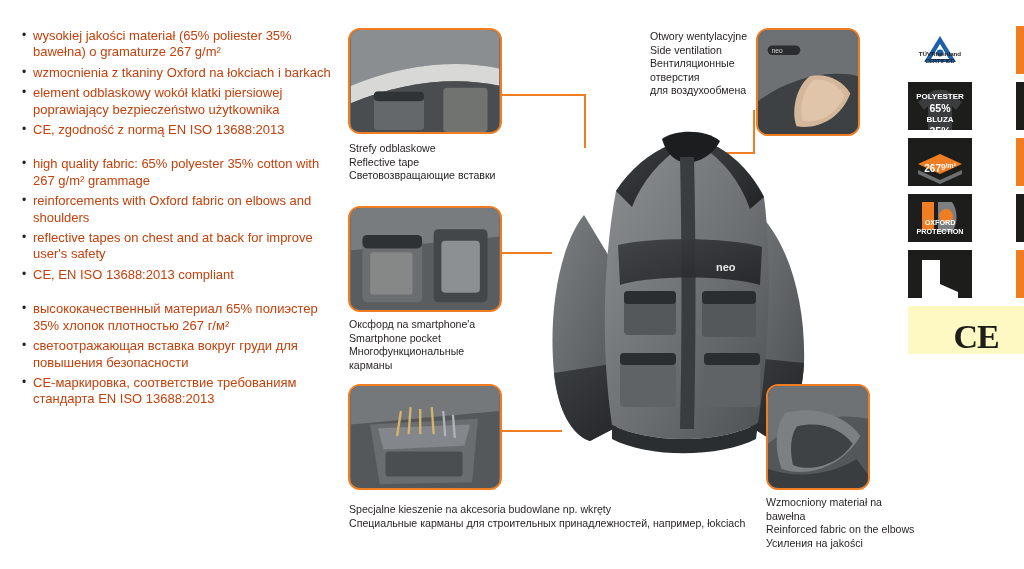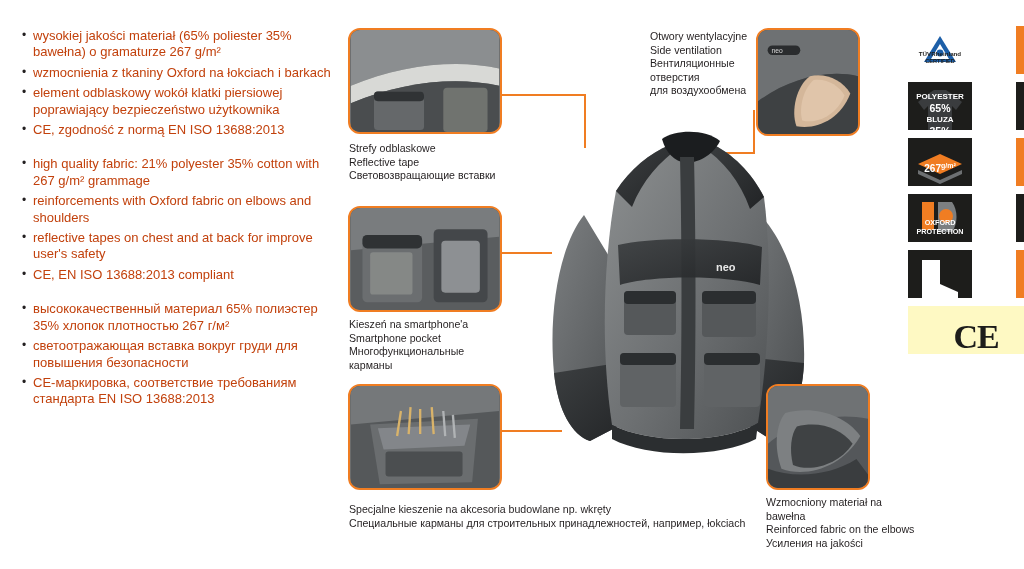--- a/index.html
+++ b/index.html
@@ -150,21 +150,21 @@
 <div class="left-col">
 
   <div class="bullet-group">
     <div class="bullet">wysokiej jakości materiał (65% poliester 35% bawełna) o gramaturze 267 g/m²</div>
     <div class="bullet">wzmocnienia z tkaniny Oxford na łokciach i barkach</div>
     <div class="bullet">element odblaskowy wokół klatki piersiowej poprawiający bezpieczeństwo użytkownika</div>
     <div class="bullet">CE, zgodność z normą EN ISO 13688:2013</div>
   </div>
 
   <div class="bullet-group">
-    <div class="bullet">high quality fabric: 21% polyester 35% cotton with 267 g/m² grammage</div>
+    <div class="bullet">high quality fabric: 65% polyester 35% cotton with 267 g/m² grammage</div>
     <div class="bullet">reinforcements with Oxford fabric on elbows and shoulders</div>
     <div class="bullet">reflective tapes on chest and at back for improve user's safety</div>
     <div class="bullet">CE, EN ISO 13688:2013 compliant</div>
   </div>
 
   <div class="bullet-group">
     <div class="bullet">высококачественный материал 65% полиэстер 35% хлопок плотностью 267 г/м²</div>
     <div class="bullet">светоотражающая вставка вокруг груди для повышения безопасности</div>
     <div class="bullet">CE-маркировка, соответствие требованиям стандарта EN ISO 13688:2013</div>
   </div>
@@ -274,21 +274,21 @@
     <rect width="154" height="106" fill="#5a5d5f"></rect>
     <path d="M0 0 L154 0 L154 30 L0 44 Z" fill="#797c7e"></path>
     <rect x="12" y="28" width="62" height="70" rx="5" fill="#6b6e70"></rect>
     <rect x="12" y="28" width="62" height="14" rx="5" fill="#2f3234"></rect>
     <rect x="86" y="22" width="56" height="76" rx="5" fill="#44474a"></rect>
     <rect x="94" y="34" width="40" height="54" rx="4" fill="#8d9093"></rect>
     <rect x="20" y="46" width="44" height="44" rx="3" fill="#858886"></rect>
   </svg>
 </div>
 <div class="caption" style="left:349px; top:318px; width:160px;">
-  <div>Kieszeń na smartphone'a</div>
+  <div>Оксфорд na smartphone'a</div>
   <div>Smartphone pocket</div>
   <div>Многофункциональные</div>
   <div>карманы</div>
 </div>
 
 <div class="photo" style="left:348px; top:384px; width:154px; height:106px;">
   <svg viewBox="0 0 154 106" width="100%" height="100%">
     <rect width="154" height="106" fill="#55585a"></rect>
     <path d="M0 0 L154 0 L154 26 L0 40 Z" fill="#75787a"></path>
     <path d="M20 40 L132 34 L126 100 L30 102 Z" fill="#6a6d6f"></path>

